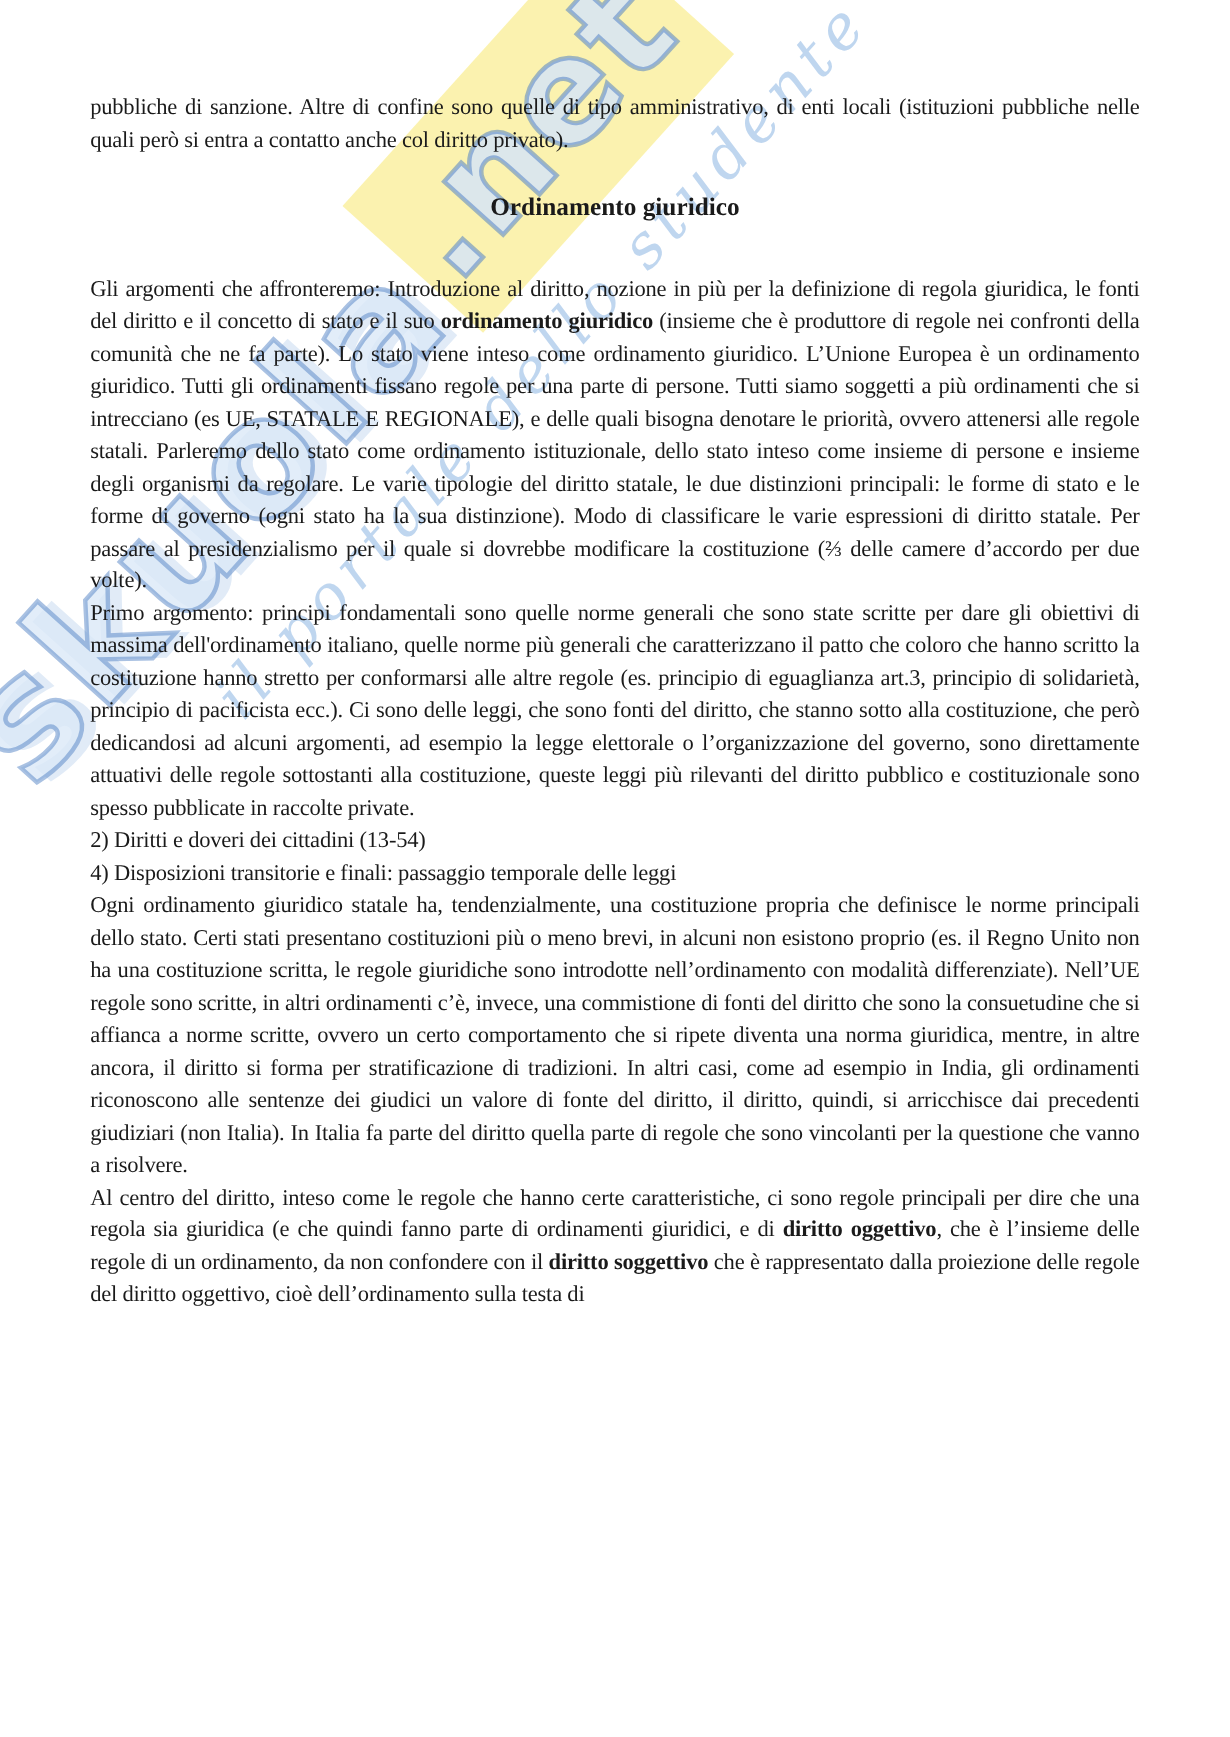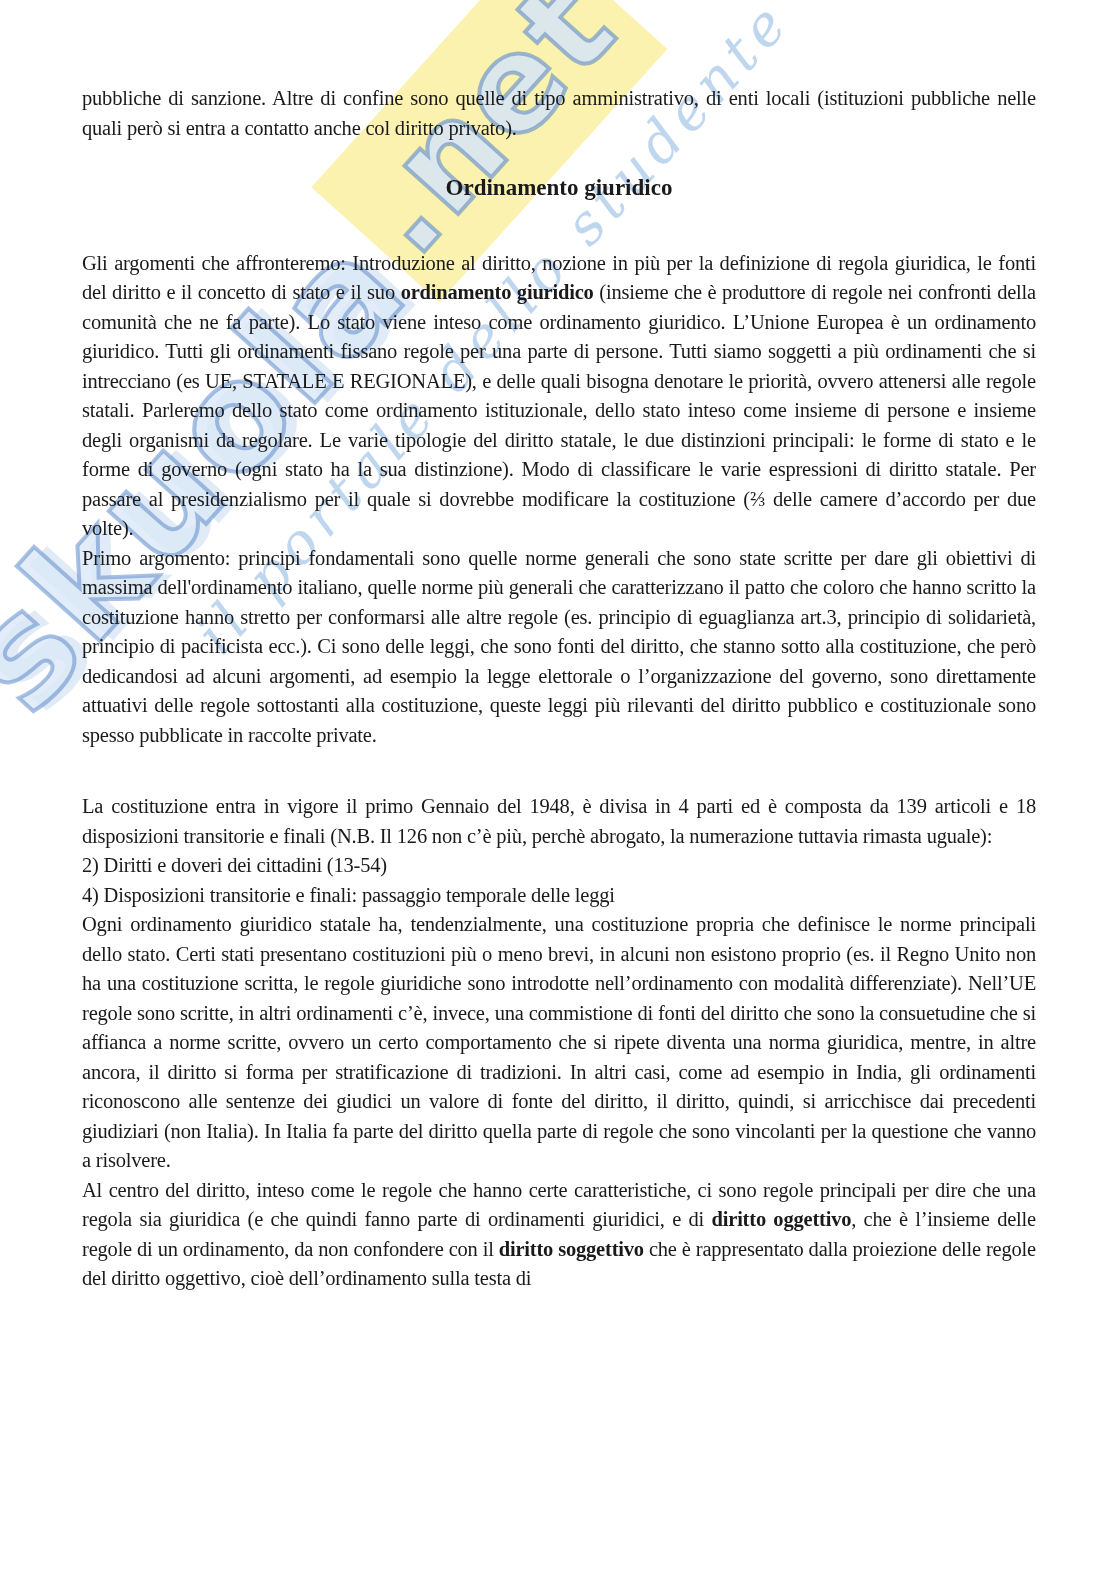--- a/index.html
+++ b/index.html
@@ -78,20 +78,19 @@
         <span class="wm-net-badge"><span class="wm-net-text">.net</span></span>
     </div>
     <div class="wm-tagline">il portale dello studente</div>
   </div>
 
   <div class="content">
     <p class="para"><span>pubbliche di sanzione. Altre di confine sono quelle di tipo amministrativo, di enti locali (istituzioni pubbliche nelle quali però si entra a contatto anche col diritto privato).</span></p>
     <h1 class="doc-title">Ordinamento giuridico</h1>
     <p class="para"><span>Gli argomenti che affronteremo: Introduzione al diritto, nozione in più per la definizione di regola giuridica, le fonti del diritto e il concetto di stato e il suo </span><b>ordinamento giuridico</b><span> (insieme che è produttore di regole nei confronti della comunità che ne fa parte). Lo stato viene inteso come ordinamento giuridico. L’Unione Europea è un ordinamento giuridico. Tutti gli ordinamenti fissano regole per una parte di persone. Tutti siamo soggetti a più ordinamenti che si intrecciano (es UE, STATALE E REGIONALE), e delle quali bisogna denotare le priorità, ovvero attenersi alle regole statali. Parleremo dello stato come ordinamento istituzionale, dello stato inteso come insieme di persone e insieme degli organismi da regolare. Le varie tipologie del diritto statale, le due distinzioni principali: le forme di stato e le forme di governo (ogni stato ha la sua distinzione). Modo di classificare le varie espressioni di diritto statale. Per passare al presidenzialismo per il quale si dovrebbe modificare la costituzione (⅔ delle camere d’accordo per due volte).</span></p>
     <p class="para"><span>Primo argomento: principi fondamentali sono quelle norme generali che sono state scritte per dare gli obiettivi di massima dell'ordinamento italiano, quelle norme più generali che caratterizzano il patto che coloro che hanno scritto la costituzione hanno stretto per conformarsi alle altre regole (es. principio di eguaglianza art.3, principio di solidarietà, principio di pacificista ecc.). Ci sono delle leggi, che sono fonti del diritto, che stanno sotto alla costituzione, che però dedicandosi ad alcuni argomenti, ad esempio la legge elettorale o l’organizzazione del governo, sono direttamente attuativi delle regole sottostanti alla costituzione, queste leggi più rilevanti del diritto pubblico e costituzionale sono spesso pubblicate in raccolte private.</span></p>
-    <p class="para gap-before"><span>La costituzione entra in vigore il primo Gennaio del 1948, è divisa in 4 parti ed è composta da 139 articoli e 18 disposizioni transitorie e finali (N.B. Il 126 non c’è più, perchè abrogato, la numerazione tuttavia rimasta uguale):</span></p>
     <p class="para"><span>2) Diritti e doveri dei cittadini (13-54)</span></p>
     <p class="para"><span>4) Disposizioni transitorie e finali: passaggio temporale delle leggi</span></p>
     <p class="para"><span>Ogni ordinamento giuridico statale ha, tendenzialmente, una costituzione propria che definisce le norme principali dello stato. Certi stati presentano costituzioni più o meno brevi, in alcuni non esistono proprio (es. il Regno Unito non ha una costituzione scritta, le regole giuridiche sono introdotte nell’ordinamento con modalità differenziate). Nell’UE regole sono scritte, in altri ordinamenti c’è, invece, una commistione di fonti del diritto che sono la consuetudine che si affianca a norme scritte, ovvero un certo comportamento che si ripete diventa una norma giuridica, mentre, in altre ancora,  il diritto si forma per stratificazione di tradizioni. In altri casi, come ad esempio in India, gli ordinamenti riconoscono alle sentenze dei giudici un valore di fonte del diritto, il diritto, quindi, si arricchisce dai precedenti giudiziari (non Italia). In Italia fa parte del diritto quella parte di regole che sono vincolanti per la questione che vanno a risolvere.</span></p>
     <p class="para"><span>Al centro del diritto, inteso come le regole che hanno certe caratteristiche, ci sono regole principali per dire che una regola sia giuridica (e che quindi fanno parte di ordinamenti giuridici, e di </span><b>diritto oggettivo</b><span>, che è l’insieme delle regole di un ordinamento, da non confondere con il </span><b>diritto soggettivo</b><span> che è rappresentato dalla proiezione delle regole del diritto oggettivo, cioè dell’ordinamento sulla testa di</span></p>
   </div>
 
 </div>
 
 </body></html>

